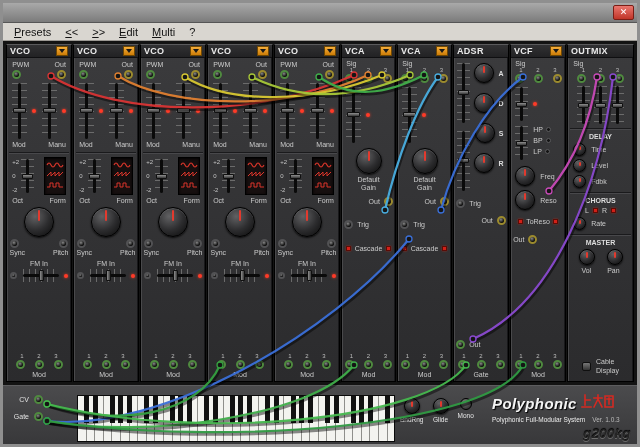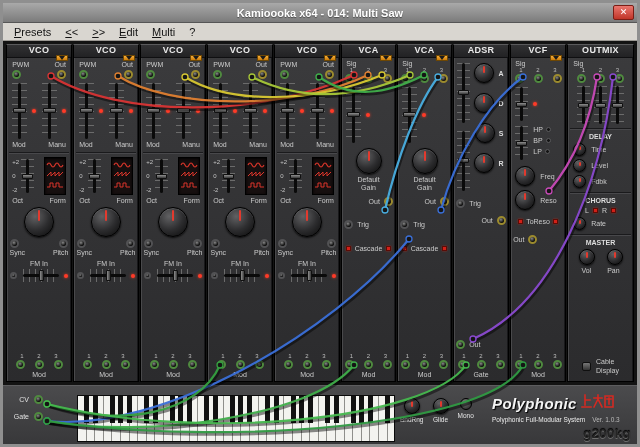--- a/index.html
+++ b/index.html
@@ -10,21 +10,21 @@
   .title{position:absolute;left:0;right:0;text-align:center;font-size:11px;font-weight:bold;color:#fff;text-shadow:0 1px 1px rgba(0,0,0,.45);}
   .closebtn{position:absolute;right:3px;top:2px;width:21px;height:15px;border:1px solid #7a1d15;border-radius:2px;background:linear-gradient(180deg,#ea766e,#c03528);color:#fff;font-size:9px;line-height:13px;text-align:center;padding:0;}
   
   .menubar{height:18px;background:#d9d6d0;border-bottom:1px solid #9b9893;display:flex;align-items:center;padding-left:4px;}
   .mi{font-size:11px;color:#141414;padding:1px 7px;}
   .mi::first-letter{text-decoration:underline;}
   
   .rack{height:344px;background:#131313;display:flex;gap:1px;padding:3px;}
   .module{height:338px;background:linear-gradient(180deg,#3b3b3d,#2b2b2d);border:1px solid #000;border-top-color:#5a5a5c;box-shadow:inset 1px 0 0 #49494b,inset -1px 0 0 #18181a;display:flex;flex-direction:column;align-items:center;position:relative;}
   .vco{width:66px;}.vca{width:55px;}.adsr{width:56px;}.vcf{width:56px;}.outmix{flex:1;}
-  .mhead{width:100%;height:13px;display:flex;align-items:center;padding:0 3px;background:linear-gradient(180deg,#313133,#222224);border-bottom:1px solid #0f0f11;flex-direction:column;}
+  .mhead{width:100%;height:13px;display:flex;align-items:center;padding:0 3px;background:linear-gradient(180deg,#313133,#222224);border-bottom:1px solid #0f0f11;}
   .mtitle{font-size:9px;font-weight:bold;color:#eaeaea;letter-spacing:.3px;}
   .dd{margin-left:auto;width:12px;height:10px;background:linear-gradient(180deg,#f5ae3c,#cd7c06);border:1px solid #6e4703;display:flex;align-items:center;justify-content:center;}
   .tri{width:0;height:0;border-left:3px solid transparent;border-right:3px solid transparent;border-top:4px solid #191919;}
   .lbl{font-size:7px;color:#cbcbcb;line-height:1;}
   .blbl{font-size:7px;color:#ddd;font-weight:bold;line-height:1;}
   .num{font-size:6px;color:#bdbdbd;line-height:1;width:13px;text-align:center;}
   .r{display:flex;align-items:center;}
   .sb{justify-content:space-between;}
   .ctr{justify-content:center;}
   .w84{width:84%;}.w94{width:92%;}.wj{width:47px;justify-content:space-between;}
@@ -68,30 +68,29 @@
   .perf{position:absolute;left:397px;top:12px;display:flex;gap:9px;}
   .ctl{display:flex;flex-direction:column;align-items:center;gap:3px;}
   .clbl{font-size:6.5px;color:#e4e4e4;line-height:1;}
   .rbtn{width:12px;height:12px;border-radius:50%;background:radial-gradient(circle at 35% 30%,#7c7c7c,#1e1e1e);border:1px solid #000;}
   .logoblock{position:absolute;left:489px;top:7px;width:146px;}
   .logoline{display:flex;align-items:center;gap:4px;}
   .logo{font-size:15px;font-weight:bold;font-style:italic;color:#f4f4f4;letter-spacing:.4px;text-shadow:1px 1px 1px #000;}
   .subline{display:flex;align-items:baseline;margin-top:3px;}
   .sub{font-size:6.5px;color:#ececec;}
   .ver{font-size:6.5px;color:#b9b9b9;margin-left:7px;}
-  .g2k{position:absolute;right:6px;bottom:3px;font-size:13px;font-weight:bold;color:#242424;text-shadow:0 1px 0 #6d6d6d,0 -1px 1px #000;letter-spacing:.5px;}
+  .g2k{position:absolute;right:6px;bottom:3px;font-size:13px;font-weight:bold;font-style:italic;color:#242424;text-shadow:0 1px 0 #6d6d6d,0 -1px 1px #000;letter-spacing:.5px;}
   #cables{position:absolute;left:0;top:0;width:640px;height:447px;pointer-events:none;z-index:30;}
 </style>
 </head>
 <body>
 
 <div class="window">
 
   <div class="titlebar">
-    <span class="title">Kamioooka x64 - 014: Multi Saw</span>
     <button class="closebtn"><span>✕</span></button>
   </div>
 
   <div class="menubar">
     <span class="mi">Presets</span>
     <span class="mi">&lt;&lt;</span>
     <span class="mi">&gt;&gt;</span>
     <span class="mi">Edit</span>
     <span class="mi">Multi</span>
     <span class="mi">?</span>

